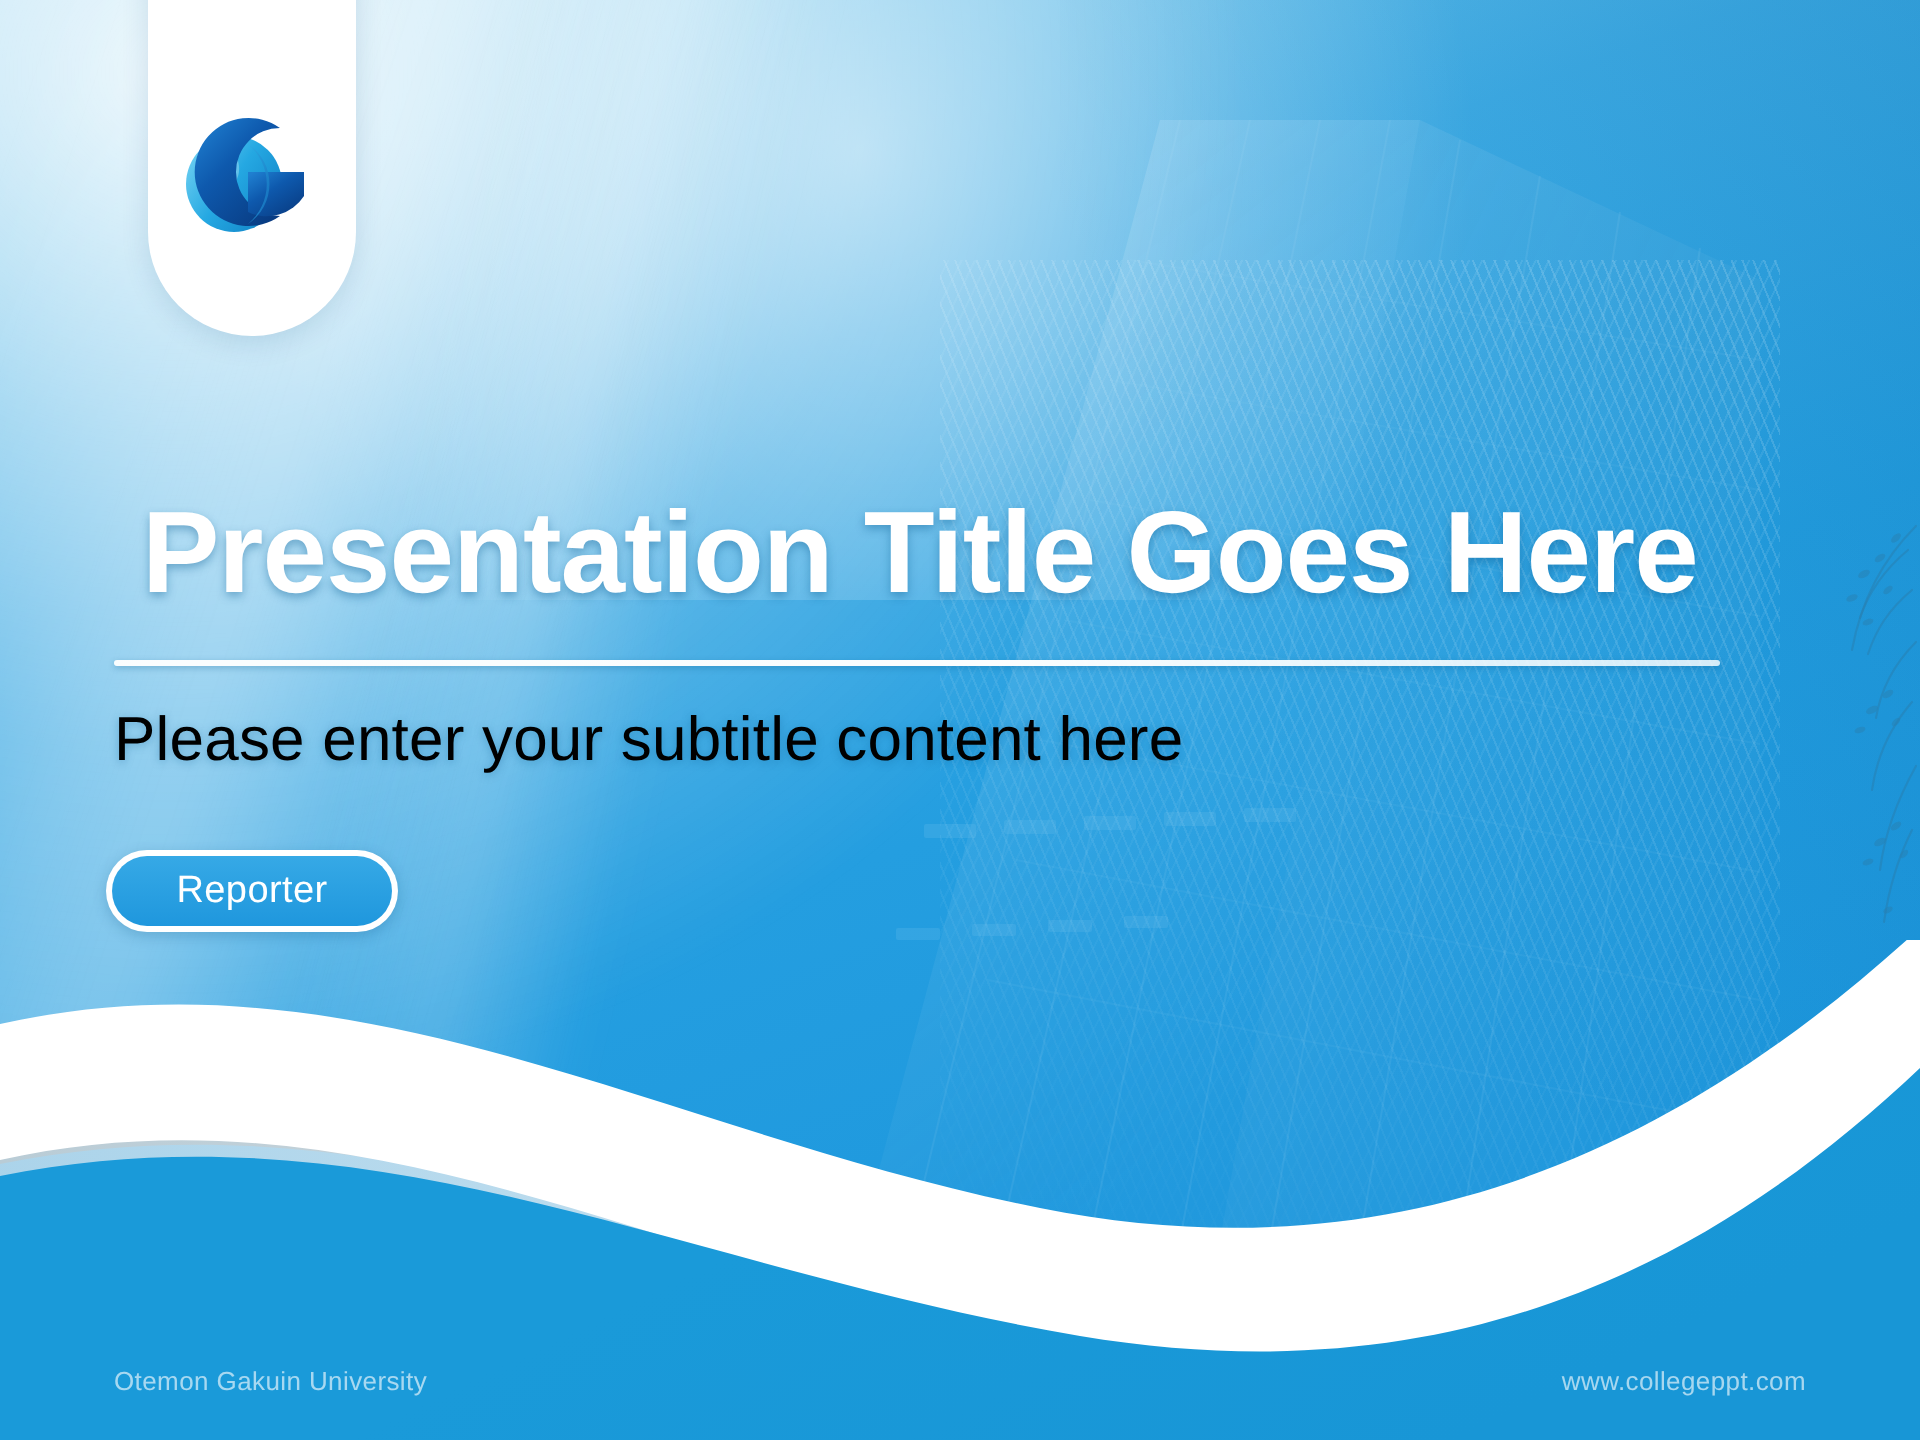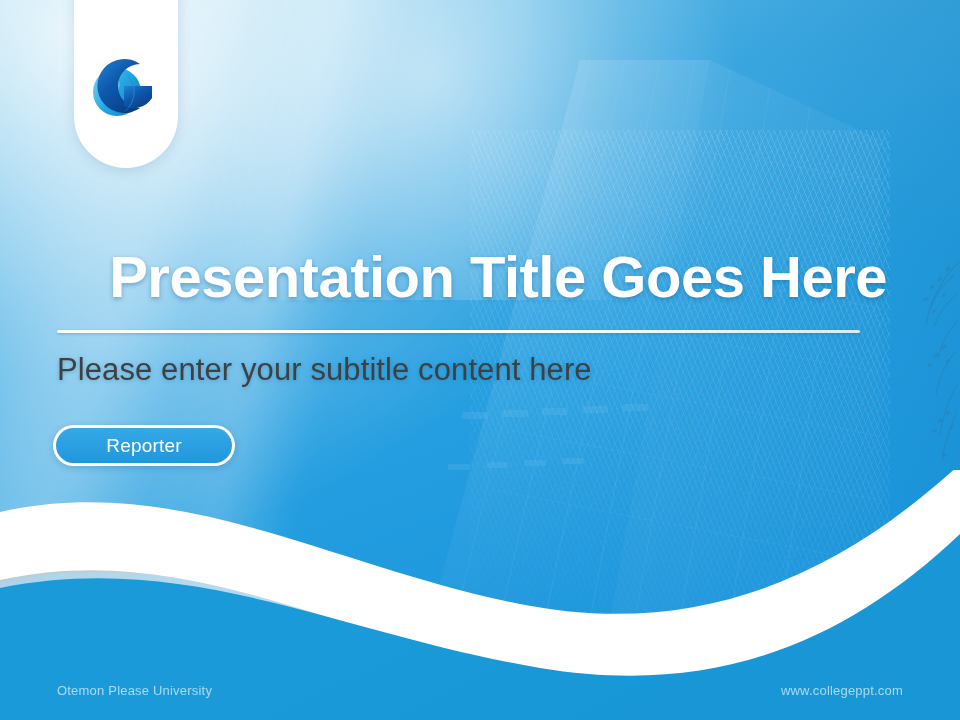--- a/index.html
+++ b/index.html
@@ -160,52 +160,51 @@
     left: 50%;
     top: 126px;
     transform: translate(-50%, -50%);
     width: 84px;
     height: 84px;
   }
 
   
   .title {
     position: absolute;
-    left: 57px;
+    left: 71px;
     top: 246px;
     width: 830px;
     font-size: 58px;
     font-weight: bold;
     color: #ffffff;
     letter-spacing: -0.5px;
     line-height: 1.08;
     text-shadow: 0 2px 5px rgba(12, 92, 145, 0.42);
     white-space: nowrap;
-    text-align: right;
   }
   .title-rule {
     position: absolute;
     left: 57px;
     top: 330px;
     width: 803px;
     height: 3px;
     background: linear-gradient(90deg,
       rgba(255,255,255,0.95) 0%,
       rgba(255,255,255,0.98) 55%,
       rgba(255,255,255,0.80) 100%);
     border-radius: 2px;
     box-shadow: 0 1px 3px rgba(10, 88, 140, 0.30);
   }
   .subtitle {
     position: absolute;
     left: 57px;
     top: 352px;
     font-size: 31px;
     font-weight: normal;
-    color: #404040;
+    color: #000000;
     letter-spacing: 0.1px;
     text-shadow: 0 1px 4px rgba(12, 92, 145, 0.35);
     white-space: nowrap;
   }
 
   
   .reporter-pill {
     position: absolute;
     left: 53px;
     top: 425px;
@@ -215,21 +214,21 @@
     background: #ffffff;
     border-radius: 21px;
     box-shadow: 0 2px 7px rgba(8, 80, 130, 0.24);
     overflow: hidden;
   }
   .pill-left {
     display: flex;
     align-items: center;
     justify-content: center;
     min-width: 124px;
-    padding: 0 26px;
+    padding: 0 8px;
     margin: 3px;
     border-radius: 18px;
     background: linear-gradient(180deg, #36a9e6 0%, #1f97dd 100%);
     color: #ffffff;
     font-size: 19px;
     letter-spacing: 0.2px;
   }
   .pill-right {
     display: flex;
     align-items: center;
@@ -420,16 +419,16 @@
   </div>
 
   <div class="title">Presentation Title Goes Here</div>
   <div class="title-rule"></div>
   <div class="subtitle">Please enter your subtitle content here</div>
 
   <div class="reporter-pill">
     <div class="pill-left">Reporter</div>
   </div>
 
-  <div class="footer-left">Otemon Please University</div>
+  <div class="footer-left">Otemon Gakuin University</div>
   <div class="footer-right">www.collegeppt.com</div>
 
 </div>
 
 </body></html>

